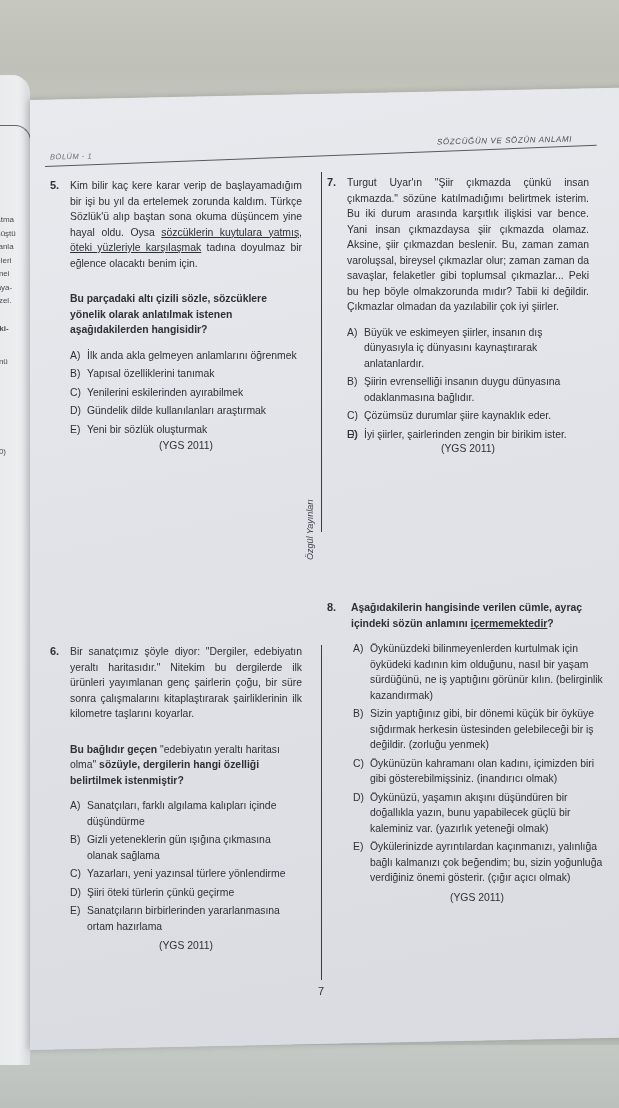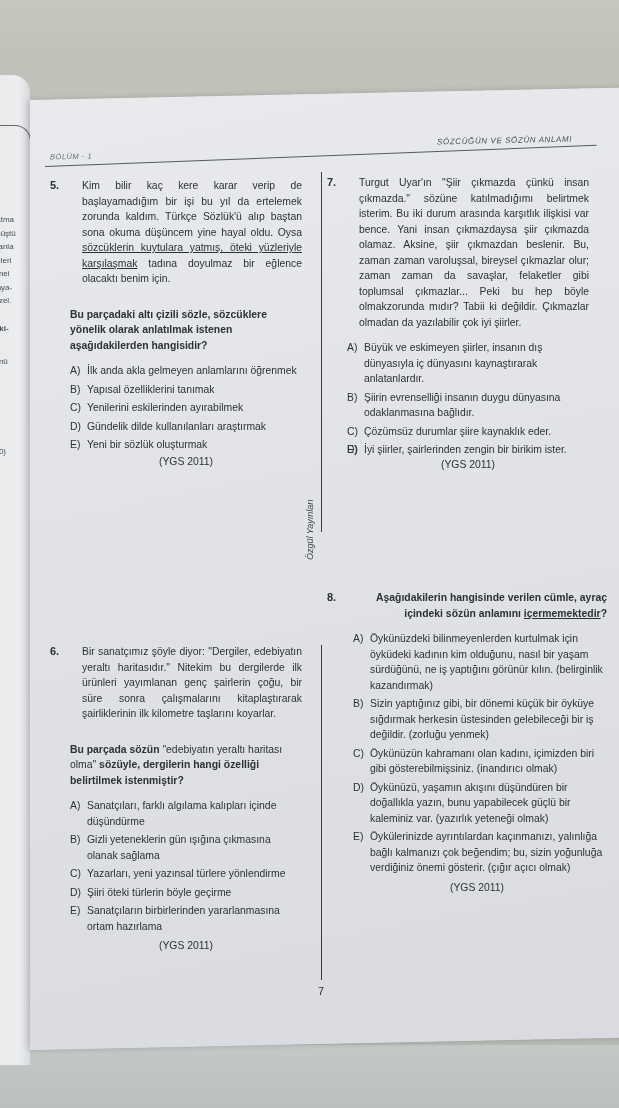--- a/index.html
+++ b/index.html
@@ -74,21 +74,21 @@
     }
     .col.left { left: 50px; width: 252px; }
     .col.right { left: 327px; width: 292px; }
     .q {
       position: relative;
       padding-left: 20px;
     }
     .qnum {
       position: absolute; left: 0; top: 0; font-weight: bold; font-size: 11px;
     }
-    .stem { text-align: justify; margin-left: 12px; }
+    .stem { text-align: justify; }
     .ask { font-weight: bold; margin-top: 20px; }
     .ask .norm { font-weight: normal; }
     .u { text-decoration: underline; }
     .opts { margin-top: 10px; }
     .opt {
       position: relative; padding-left: 17px; margin-bottom: 3px; text-align: left;
     }
     .opt .lbl { position: absolute; left: 0; top: 0; }
     .src { text-align: center; margin-top: 4px; }
     .publisher {
@@ -164,27 +164,27 @@
       </div>
       <div class="src" style="margin-top:-2px;">(YGS 2011)</div>
     </div>
   </div>
 
   <div class="col left" style="top:644px;">
     <div class="q">
       <span class="qnum">6.</span>
       <div class="stem">Bir sanatçımız şöyle diyor: "Dergiler, edebiyatın yeraltı haritasıdır." Nitekim bu dergilerde ilk ürünleri yayımlanan genç şairlerin çoğu, bir süre sonra çalışmalarını kitaplaştırarak şairliklerinin ilk kilometre taşlarını koyarlar.</div>
       <div class="ask">
-        <span>Bu parçada sözün </span><span class="norm">"edebiyatın yeraltı haritası olma"</span><span> sözüyle, dergilerin hangi özelliği belirtilmek istenmiştir?</span>
+        <span>Bu bağlıdır geçen </span><span class="norm">"edebiyatın yeraltı haritası olma"</span><span> sözüyle, dergilerin hangi özelliği belirtilmek istenmiştir?</span>
       </div>
       <div class="opts">
         <div class="opt"><span class="lbl">A)</span><span>Sanatçıları, farklı algılama kalıpları içinde düşündürme</span></div>
         <div class="opt"><span class="lbl">B)</span><span>Gizli yeteneklerin gün ışığına çıkmasına olanak sağlama</span></div>
         <div class="opt"><span class="lbl">C)</span><span>Yazarları, yeni yazınsal türlere yönlendirme</span></div>
-        <div class="opt"><span class="lbl">D)</span><span>Şiiri öteki türlerin böyle geçirme</span></div>
+        <div class="opt"><span class="lbl">D)</span><span>Şiiri öteki türlerin çünkü geçirme</span></div>
         <div class="opt"><span class="lbl">E)</span><span>Sanatçıların birbirlerinden yararlanmasına ortam hazırlama</span></div>
       </div>
       <div class="src">(YGS 2011)</div>
     </div>
   </div>
 
   <div class="col right" style="top:175px; width:262px;">
     <div class="q">
       <span class="qnum">7.</span>
       <div class="stem">Turgut Uyar'ın "Şiir çıkmazda çünkü insan çıkmazda." sözüne katılmadığımı belirtmek isterim. Bu iki durum arasında karşıtlık ilişkisi var bence. Yani insan çıkmazdaysa şiir çıkmazda olamaz. Aksine, şiir çıkmazdan beslenir. Bu, zaman zaman varoluşsal, bireysel çıkmazlar olur; zaman zaman da savaşlar, felaketler gibi toplumsal çıkmazlar... Peki bu hep böyle olmakzorunda mıdır? Tabii ki değildir. Çıkmazlar olmadan da yazılabilir çok iyi şiirler.</div>
@@ -195,21 +195,21 @@
         <div class="opt"><span class="lbl">D)</span></div>
         <div class="opt"><span class="lbl">E)</span><span>İyi şiirler, şairlerinden zengin bir birikim ister.</span></div>
       </div>
       <div class="src" style="margin-top:-4px;">(YGS 2011)</div>
     </div>
   </div>
 
   <div class="col right" style="top:590px; width:280px;">
     <div class="q">
       <span class="qnum">8.</span>
-      <div class="ask" style="margin-top:0; padding-left:4px;text-align:right;">
+      <div class="ask" style="margin-top:10px; padding-left:4px;">
         <span>Aşağıdakilerin hangisinde verilen cümle, ayraç içindeki sözün anlamını </span><span class="u">içermemektedir</span><span>?</span>
       </div>
       <div class="opts" style="padding-left:6px;">
         <div class="opt"><span class="lbl">A)</span><span>Öykünüzdeki bilinmeyenlerden kurtulmak için öyküdeki kadının kim olduğunu, nasıl bir yaşam sürdüğünü, ne iş yaptığını görünür kılın. (belirginlik kazandırmak)</span></div>
         <div class="opt"><span class="lbl">B)</span><span>Sizin yaptığınız gibi, bir dönemi küçük bir öyküye sığdırmak herkesin üstesinden gelebileceği bir iş değildir. (zorluğu yenmek)</span></div>
         <div class="opt"><span class="lbl">C)</span><span>Öykünüzün kahramanı olan kadını, içimizden biri gibi gösterebilmişsiniz. (inandırıcı olmak)</span></div>
         <div class="opt"><span class="lbl">D)</span><span>Öykünüzü, yaşamın akışını düşündüren bir doğallıkla yazın, bunu yapabilecek güçlü bir kaleminiz var. (yazırlık yeteneği olmak)</span></div>
         <div class="opt"><span class="lbl">E)</span><span>Öykülerinizde ayrıntılardan kaçınmanızı, yalınlığa bağlı kalmanızı çok beğendim; bu, sizin yoğunluğa verdiğiniz önemi gösterir. (çığır açıcı olmak)</span></div>
       </div>
       <div class="src">(YGS 2011)</div>

